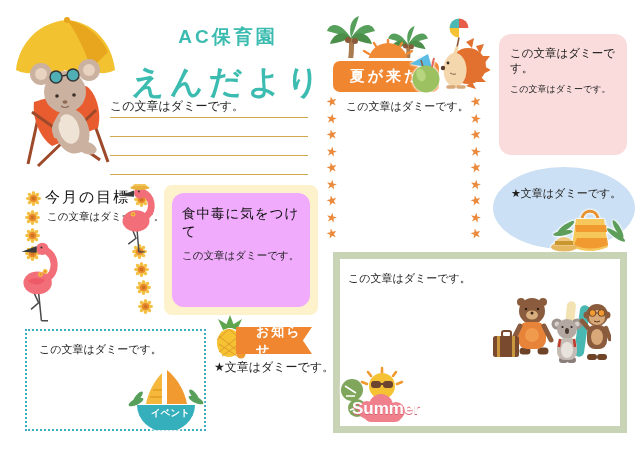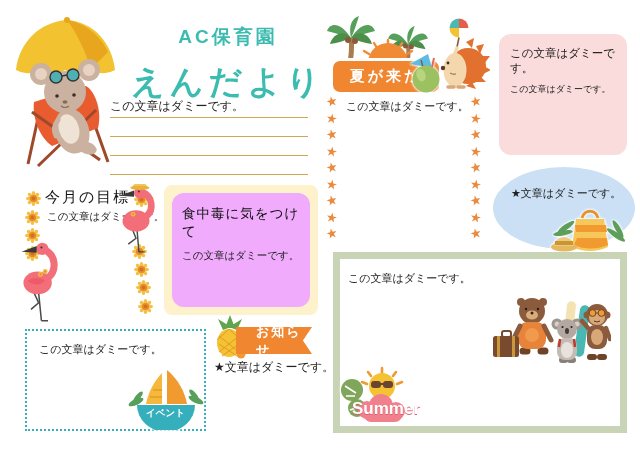--- a/index.html
+++ b/index.html
@@ -50,21 +50,21 @@
 
   
   .photo-box{left:333px;top:252px;width:294px;height:181px;border:7px solid #C9D3B5;background:#fff}
   .photo-text{left:348px;top:271px;font-size:11px}
   .summer-logo-label{left:352px;top:399px;width:62px;text-align:center;color:#fff;font-size:17px;
      font-weight:bold;text-shadow:0 1px 0 #D9616F}
 
   
   .event-box{left:25px;top:329px;width:181px;height:102px;border:2px dotted #3BAEBC;background:#fff}
   .event-text{left:39px;top:342px;font-size:11px}
-  .event-badge-label{left:146px;top:407px;width:44px;text-align:left;color:#fff;font-size:9.5px;font-weight:bold}
+  .event-badge-label{left:146px;top:407px;width:44px;text-align:right;color:#fff;font-size:9.5px;font-weight:bold}
 
   
   .notice-banner{left:236px;top:327px;width:76px;height:27px;background:#F0862F;
      clip-path:polygon(0 0,100% 0,88% 50%,100% 100%,0 100%);
      display:flex;align-items:center;filter:drop-shadow(0 0 1.5px #fff)}
   .notice-banner span{color:#fff;font-size:13px;font-weight:bold;letter-spacing:2px;padding-left:20px}
   .notice-text{left:214px;top:359px;font-size:12px}
 
   .sticker{filter:drop-shadow(0 0 1.2px #fff) drop-shadow(0 0 1px #fff)}
 </style>

